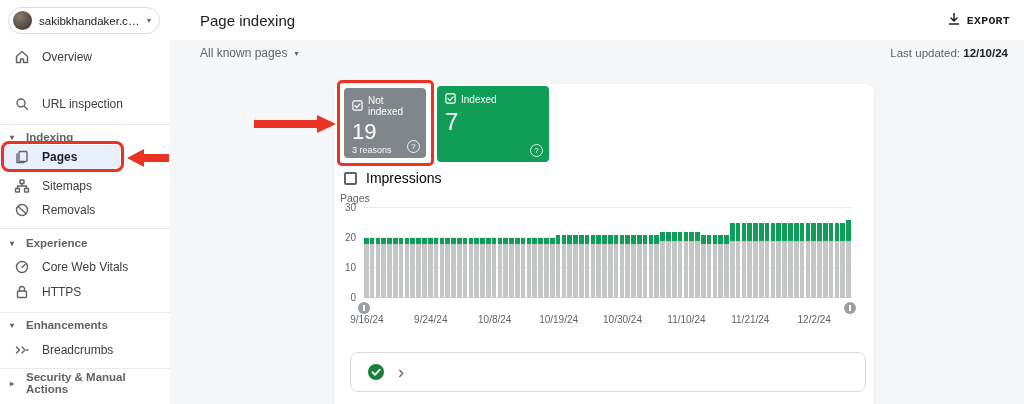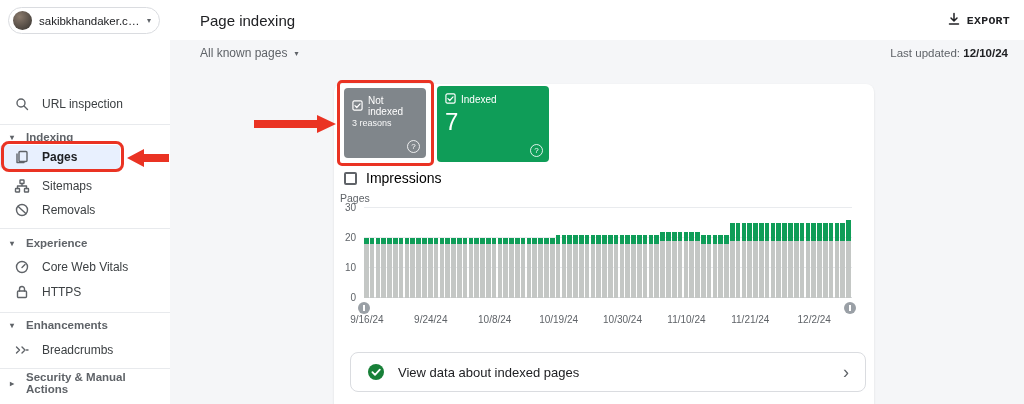--- a/index.html
+++ b/index.html
@@ -125,20 +125,28 @@
     <span data-interactable="false">All known pages</span>
     <span class="pill-caret" data-interactable="false">▾</span>
   </div>
   <div class="last-updated" data-interactable="false">
     <span data-interactable="false">Last updated:</span>
     <b data-interactable="false">12/10/24</b>
   </div>
 
   <div class="sidebar" data-interactable="false">
 
+    <div class="nav-item" style="top:45px" data-interactable="true">
+      <span class="nav-icon" data-interactable="false">
+        <svg width="16" height="16" viewBox="0 0 16 16">
+            <path d="M2.5 7.5 L8 2.5 L13.5 7.5 V13.5 H9.5 V10 H6.5 V13.5 H2.5 Z"></path>
+          </svg>
+      </span>
+      <span class="nav-label" data-interactable="false">Overview</span>
+    </div>
 
 
     <div class="nav-item" style="top:92px" data-interactable="true">
       <span class="nav-icon" data-interactable="false">
         <svg width="16" height="16" viewBox="0 0 16 16">
             <circle cx="7" cy="7" r="4"></circle>
             <line x1="10" y1="10" x2="13.5" y2="13.5"></line>
           </svg>
       </span>
       <span class="nav-label" data-interactable="false">URL inspection</span>
@@ -240,20 +248,21 @@
     <div class="tile gray" data-interactable="true">
       <div class="tile-head">
         <span class="tile-check" data-interactable="false">
           <svg width="11" height="11" viewBox="0 0 12 12">
               <rect x="1" y="1" width="10" height="10" rx="1.5"></rect>
               <path d="M3.2 6.2 L5.2 8.2 L8.8 4.2"></path>
             </svg>
         </span>
         <span data-interactable="false">Not indexed</span>
       </div>
+      <div class="tile-num" data-interactable="false">19</div>
       <div class="tile-sub" data-interactable="false">3 reasons</div>
       <div class="tile-help" data-interactable="true">?</div>
     </div>
 
     <div class="tile green" data-interactable="true">
       <div class="tile-head">
         <span class="tile-check" data-interactable="false">
           <svg width="11" height="11" viewBox="0 0 12 12">
               <rect x="1" y="1" width="10" height="10" rx="1.5"></rect>
               <path d="M3.2 6.2 L5.2 8.2 L8.8 4.2"></path>
@@ -632,21 +641,20 @@
         <div class="xtick" data-interactable="false" style="left: 92.2619%;">12/2/24</div>
       </div>
 
     <div class="view-data" data-interactable="true">
       <span class="check-circle" data-interactable="false">
         <svg width="18" height="18" viewBox="0 0 18 18">
             <circle cx="9" cy="9" r="8" fill="#188038"></circle>
             <path d="M5.4 9.2 L8 11.8 L12.8 6.6" stroke="#fff" stroke-width="1.8" fill="none" stroke-linecap="round" stroke-linejoin="round"></path>
           </svg>
       </span>
-      <span class="view-data-label" data-interactable="false">View data about indexed pages</span>
       <span class="row-chevron" data-interactable="false">›</span>
     </div>
   </div>
 
   <div class="anno-box pages" data-interactable="false"></div>
   <div class="anno-arrow to-pages" data-interactable="false">
     <svg width="42" height="20" viewBox="0 0 42 20">
         <path d="M0 10 L17 1 L17 6 L42 6 L42 14 L17 14 L17 19 Z"></path>
       </svg>
   </div>

